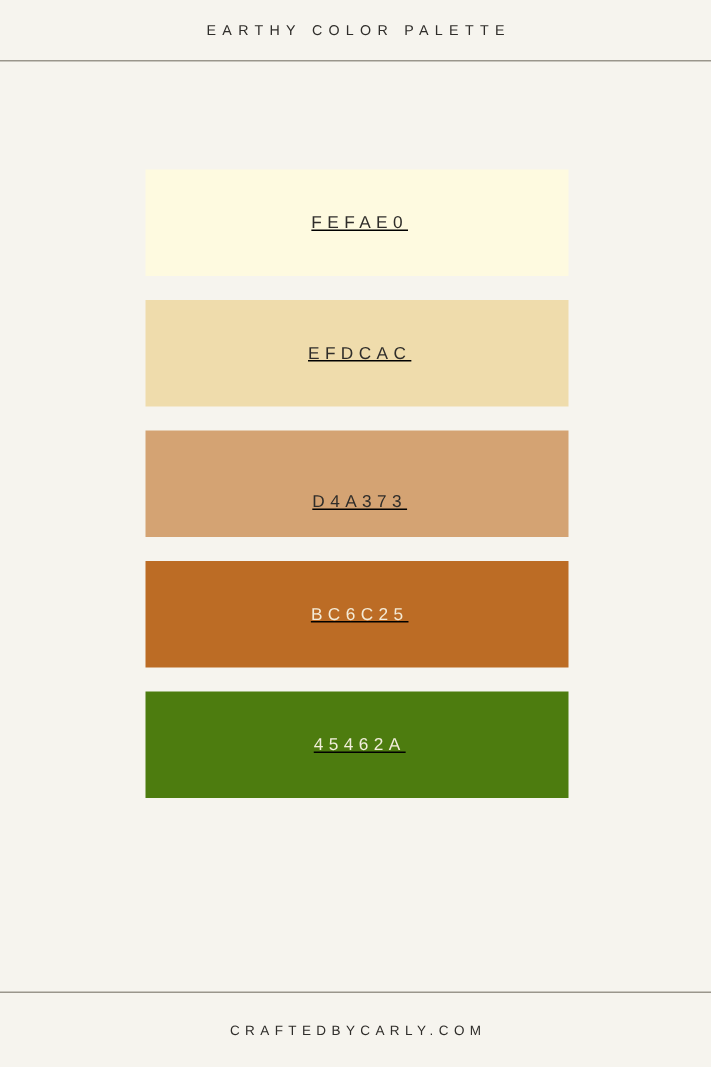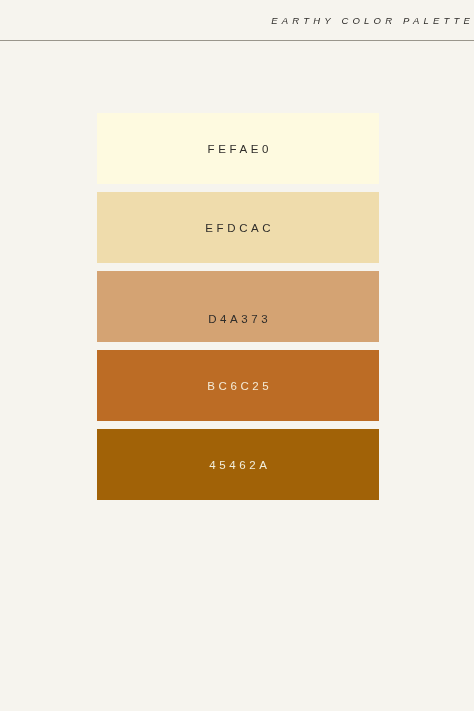--- a/index.html
+++ b/index.html
@@ -22,24 +22,23 @@
     display: flex;
     flex-direction: column;
   }
 
   
   .header {
     height: 41px;
     flex: 0 0 41px;
     display: flex;
     align-items: center;
-    justify-content: flex-end;
+    justify-content: center;
     border-bottom: 1px solid #9a968c;
     box-sizing: border-box;
-    font-style: italic;
   }
   .header-title {
     font-size: 9.5px;
     letter-spacing: 4.2px;
     color: #2f2d2a;
     font-weight: 500;
     text-indent: 4.2px;
     white-space: nowrap;
   }
 
@@ -48,21 +47,22 @@
     flex: 1 1 auto;
     position: relative;
   }
   .swatch-stack {
     position: absolute;
     left: 97px;
     top: 72px;           
     width: 282px;
     display: flex;
     flex-direction: column;
-    gap: 8px;
+    gap: 16px;
+    text-decoration: underline;
   }
   .swatch {
     height: 71px;
     display: flex;
     align-items: center;
     justify-content: center;
     box-sizing: border-box;
   }
   .swatch-label {
     font-size: 11.5px;
@@ -107,20 +107,23 @@
         </div>
         <div class="swatch" style="background: rgb(239, 220, 172);">
           <span class="swatch-label" style="color: rgb(47, 45, 42);">EFDCAC</span>
         </div>
         <div class="swatch" style="background: rgb(212, 163, 115);">
           <span class="swatch-label" style="color: rgb(47, 45, 42); margin-top: 24px;">D4A373</span>
         </div>
         <div class="swatch" style="background: rgb(188, 108, 37);">
           <span class="swatch-label" style="color: rgb(244, 235, 215);">BC6C25</span>
         </div>
-        <div class="swatch" style="background: #a16207;">
+        <div class="swatch" style="background: #4d7c0f;">
           <span class="swatch-label" style="color: rgb(242, 238, 220);">45462A</span>
         </div>
       </div>
   </div>
 
+  <div class="footer">
+    <div class="footer-text">CRAFTEDBYCARLY.COM</div>
+  </div>
 
 </div>
 
 </body></html>

